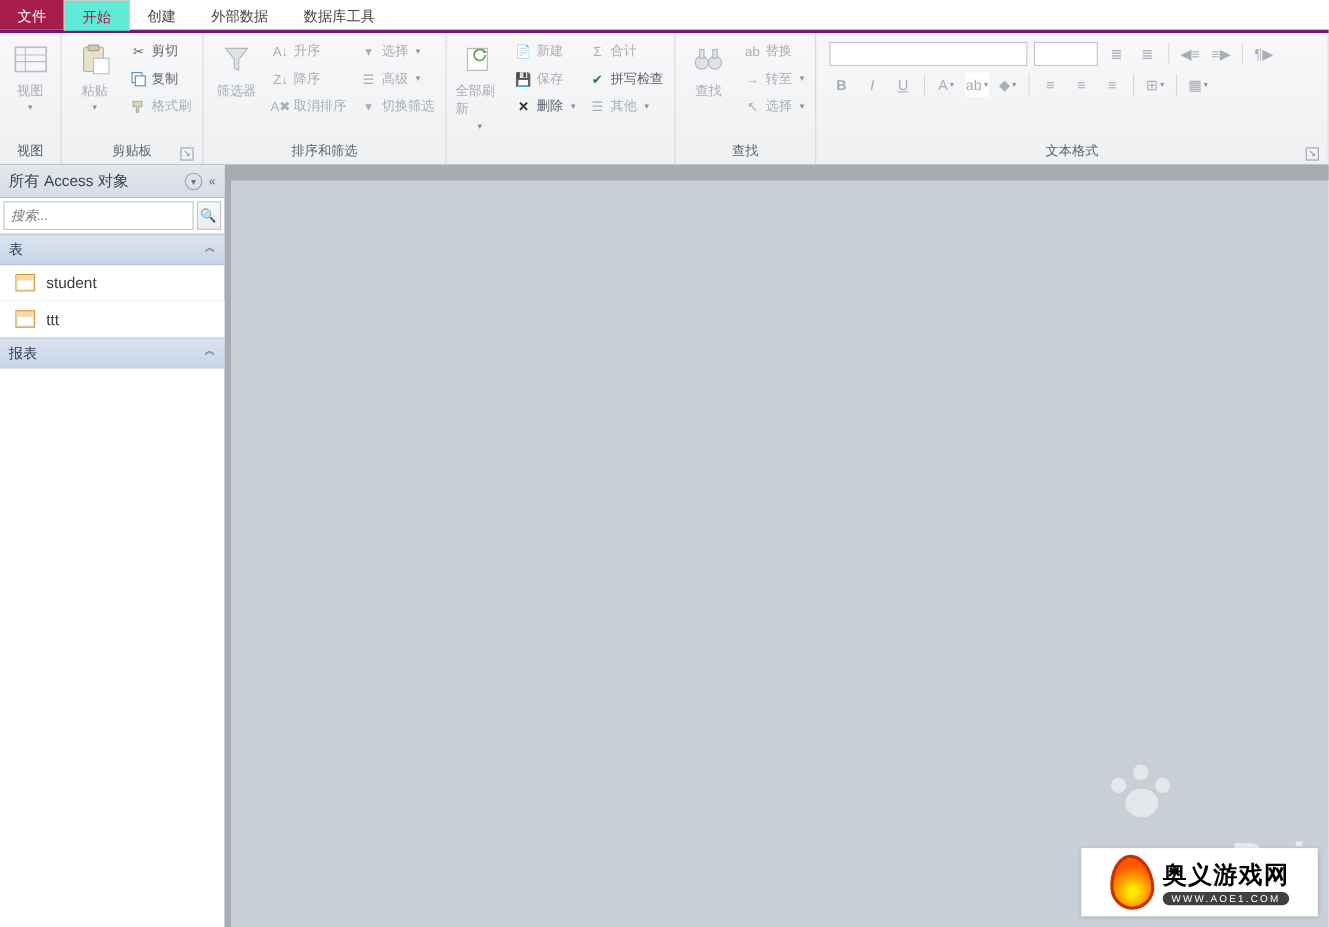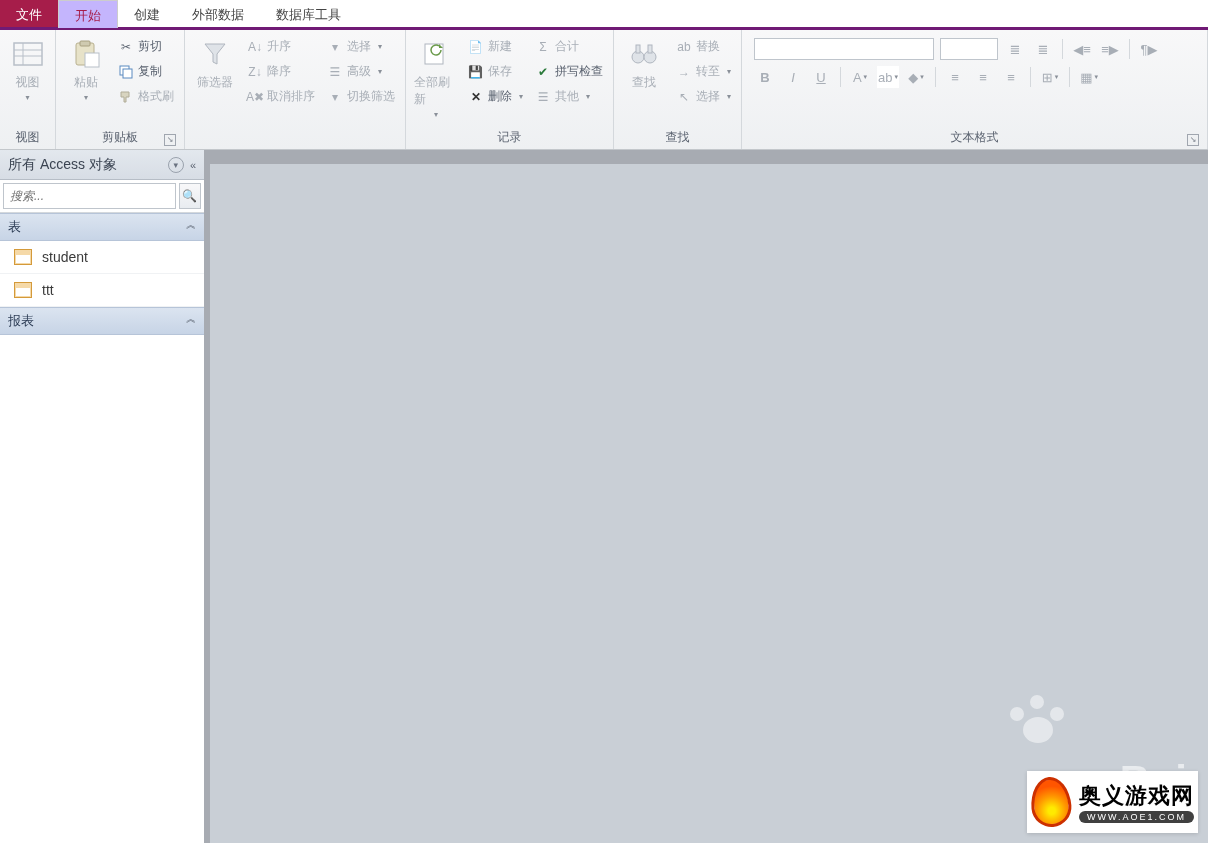--- a/index.html
+++ b/index.html
@@ -2,21 +2,21 @@
 <html><head>
 <meta charset="utf-8">
 <style>
 * { margin: 0; padding: 0; box-sizing: border-box; font-family: "Microsoft YaHei", "Segoe UI", sans-serif; }
 body { width: 1208px; height: 843px; background: #fff; overflow: hidden; position: relative; }
 
 
 .tabs { display: flex; height: 30px; background: #fff; border-bottom: 3px solid #701a75; }
 .tab { padding: 6px 16px; font-size: 13px; cursor: pointer; color: #444; }
 .tab.file { background: #a61d4a; color: #fff; }
-.tab.active { background: #c4b5fd; border-top: 1px solid #ccc; border-left: 1px solid #ccc; border-right: 1px solid #ccc; margin-bottom: -1px; color: #a61d4a; }
+.tab.active { background: #5eead4; border-top: 1px solid #ccc; border-left: 1px solid #ccc; border-right: 1px solid #ccc; margin-bottom: -1px; color: #a61d4a; }
 
 
 .ribbon { display: flex; height: 120px; background: linear-gradient(#f8f8f9, #eef0f2); border-bottom: 1px solid #c3c7cb; }
 .group { display: flex; flex-direction: column; border-right: 1px solid #d4d8dc; padding: 4px 6px 0; }
 .group-body { flex: 1; display: flex; align-items: flex-start; gap: 4px; }
 .group-label { text-align: center; font-size: 12px; color: #5b6370; padding: 3px 0; position: relative; }
 .launcher { position: absolute; right: 2px; bottom: 3px; width: 12px; height: 12px; border: 1px solid #a0a6af; font-size: 8px; line-height: 10px; text-align: center; color: #7a818b; cursor: pointer; }
 
 .big-btn { display: flex; flex-direction: column; align-items: center; justify-content: flex-start; width: 48px; padding: 4px 2px; font-size: 12px; color: #5b6370; cursor: pointer; }
 .big-btn .ico { width: 32px; height: 32px; margin-bottom: 4px; display: flex; align-items: center; justify-content: center; }
@@ -58,21 +58,21 @@
 .wm { position: absolute; right: 20px; bottom: 20px; color: rgba(255,255,255,0.6); text-align: right; font-family: Arial; }
 .wm .big { font-size: 42px; font-weight: bold; letter-spacing: 1px; }
 .wm .sm { font-size: 16px; }
 .paw { position: absolute; right: 140px; bottom: 90px; width: 60px; height: 60px; }
 .paw span { position: absolute; background: rgba(255,255,255,0.5); border-radius: 50%; }
 .paw .p1 { width: 30px; height: 26px; left: 15px; top: 24px; }
 .paw .p2 { width: 14px; height: 14px; left: 2px; top: 14px; }
 .paw .p3 { width: 14px; height: 14px; left: 22px; top: 2px; }
 .paw .p4 { width: 14px; height: 14px; left: 42px; top: 14px; }
 
-.logo-ov { position: absolute; right: 10px; bottom: 10px; background: #fff; padding: 6px 4px; display: flex; align-items: center; gap: 8px; box-shadow: 0 1px 4px rgba(0,0,0,0.15); }
+.logo-ov { position: absolute; right: 10px; bottom: 10px; background: #fff; padding: 6px 26px; display: flex; align-items: center; gap: 8px; box-shadow: 0 1px 4px rgba(0,0,0,0.15); }
 .flame { width: 40px; height: 50px; background: radial-gradient(circle at 50% 70%, #ffea00 10%, #ff9900 40%, #ff5500 70%); border-radius: 50% 50% 50% 50% / 60% 60% 40% 40%; transform: rotate(-5deg); border: 3px solid #cc3000; position: relative; }
 .logo-txt { display: flex; flex-direction: column; }
 .logo-txt .cn { font-size: 22px; font-weight: bold; color: #000; letter-spacing: 1px; }
 .logo-txt .url { font-size: 9px; background: #404040; color: #fff; padding: 1px 6px; border-radius: 8px; letter-spacing: 2px; text-align: center; }
 
 .grey { color: #a8aeb6 !important; }
 svg { display: block; }
 </style>
 </head>
 <body>
@@ -180,20 +180,21 @@
         <div class="sm-btn grey dd-arrow">
             <span class="ico">☰</span>
             <span>高级</span>
           </div>
         <div class="sm-btn grey">
             <span class="ico">▾</span>
             <span>切换筛选</span>
           </div>
       </div>
     </div>
+    <div class="group-label">排序和筛选</div>
   </div>
 
   <div class="group">
     <div class="group-body">
       <div class="big-btn grey">
         <span class="ico">
             <svg width="30" height="28">
               <rect x="4" y="4" width="18" height="20" fill="#fff" stroke="#b0b6bf"></rect>
               <path d="M20 10 a5 5 0 1 1 -2 -4" fill="none" stroke="#6a9a4a" stroke-width="1.5"></path>
               <path d="M18 4 L22 8 L18 8 Z" fill="#6a9a4a"></path>
@@ -224,21 +225,20 @@
         <div class="sm-btn">
             <span class="ico" style="color:#2a7a3a">✔</span>
             <span>拼写检查</span>
           </div>
         <div class="sm-btn grey dd-arrow">
             <span class="ico">☰</span>
             <span>其他</span>
           </div>
       </div>
     </div>
-    <div class="group-label">记录</div>
   </div>
 
   <div class="group">
     <div class="group-body">
       <div class="big-btn grey">
         <span class="ico">
             <svg width="30" height="26">
               <circle cx="9" cy="16" r="6" fill="#dfe3e8" stroke="#b0b6bf"></circle>
               <circle cx="21" cy="16" r="6" fill="#dfe3e8" stroke="#b0b6bf"></circle>
               <rect x="7" y="4" width="4" height="8" fill="#dfe3e8" stroke="#b0b6bf"></rect>

